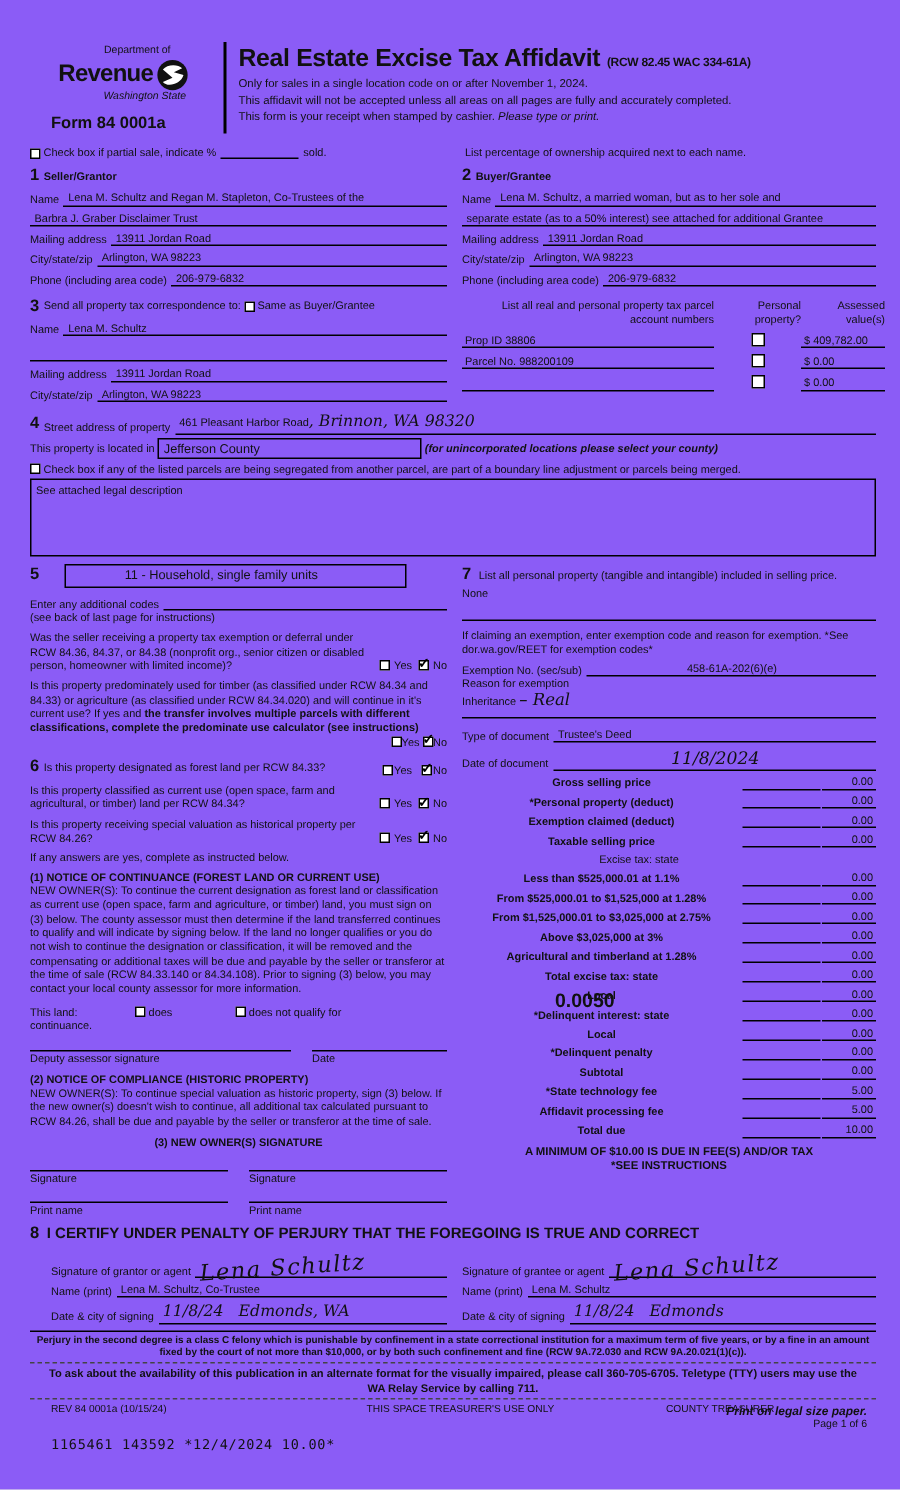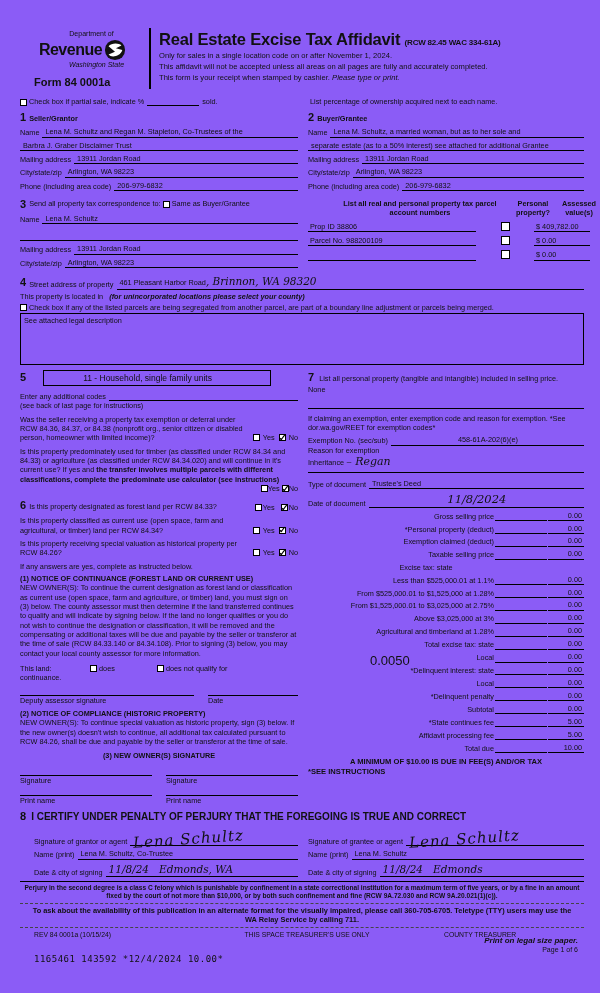--- a/index.html
+++ b/index.html
@@ -41,38 +41,38 @@
   
   .topline { display:flex; margin:2px 0 4px 0; }
   .topline .left { width:290px; display:flex; align-items:flex-end; }
   .blank-line { display:inline-block; border-bottom:1px solid #000; width:52px; height:8px; margin:0 3px; }
 
   .two-col { display:flex; }
   .col-l { width:288px; flex:none; padding-right:10px; }
   .col-r { flex:1; }
 
   
-  .ptable-hdr { display:flex; font-weight:bold; text-align:center; margin-top:2px;margin-left:28px; }
+  .ptable-hdr { display:flex; font-weight:normal; text-align:right; margin-top:2px; }
   .ptable-row { display:flex; align-items:flex-end; margin-top:4px; }
   .p-id { width:168px; border-bottom:1px solid #000; padding:0 2px; min-height:8px; }
   .p-cb { width:58px; text-align:center; }
   .p-val { width:56px; border-bottom:1px solid #000; padding:0 2px; }
 
   .county-box { display:inline-block; border:1px solid #000; width:176px; padding:1px 3px; font-size:8.5px; }
   .legal-box { border:1px solid #000; height:52px; padding:2px 3px; margin-top:1px; }
 
   .code-box { display:inline-block; border:1px solid #000; width:228px; padding:1.5px 4px; font-size:8.5px; }
   .q-row { display:flex; margin-top:4px; }
   .q-text { flex:1; }
   .yn { white-space:nowrap; flex:none; align-self:flex-end; margin-left:3px; }
   .yn .cb { margin:0 1px 0 4px; }
 
   
   .fee-row { display:flex; align-items:flex-end; margin-top:2.6px; }
-  .fee-label { width:186px; text-align:right; flex:none; white-space:nowrap; position:relative; }
+  .fee-label { width:186px; text-align:center; flex:none; white-space:nowrap; position:relative;font-weight:bold; }
   .fee-prefix { position:absolute; left:62px; font-size:13px; }
   .fee-fill { flex:1; border-bottom:1px solid #000; margin:0 1px; height:8px; }
   .fee-val { width:36px; flex:none; text-align:right; border-bottom:1px solid #000; padding-right:2px; }
 
   .sig { font-family:"DejaVu Serif", serif; font-style:italic; font-size:15px; transform:rotate(-4deg); display:inline-block; position:relative; top:4px; letter-spacing:1px; white-space:nowrap; }
   .sig-line { display:flex; align-items:flex-end; }
 
   .perjury { border-top:1px solid #000; margin-top:4px; padding:2px 4px 1px 4px; font-size:6.6px; font-weight:bold; text-align:center; }
   .alt-note { border-top:1px dashed #444; margin-top:1px; padding:2px 10px; font-size:7.4px; font-weight:bold; text-align:center; }
   .footer-row { border-top:1px dashed #444; display:flex; padding-top:3px; font-size:6.8px; }
@@ -220,21 +220,21 @@
   </div>
 
   <div style="margin-top:7px;">
     <div class="frow" style="margin-top:0;">
       <span class="secnum">4</span>
       <span class="flabel">Street address of property</span>
       <span class="fval"><span>461 Pleasant Harbor Road</span><span class="hand" style="font-size:10.5px;">, Brinnon, WA 98320</span></span>
     </div>
     <div style="display:flex;align-items:center;margin-top:2px;">
       <span>This property is located in</span>&nbsp;
-      &nbsp;
+      <span class="county-box">Jefferson County</span>&nbsp;
       <span class="b i">(for unincorporated locations please select your county)</span>
     </div>
     <div style="margin-top:2px;">
       <span class="cb"></span>
       <span>Check box if any of the listed parcels are being segregated from another parcel, are part of a boundary line adjustment or parcels being merged.</span>
     </div>
     <div class="legal-box">See attached legal description</div>
   </div>
 
   <div class="two-col" style="margin-top:5px;">
@@ -315,21 +315,21 @@
       <div style="border-bottom:1px solid #000;height:14px;"></div>
 
       <div style="margin-top:5px;">If claiming an exemption, enter exemption code and reason for exemption. *See dor.wa.gov/REET for exemption codes*</div>
       <div class="frow">
         <span class="flabel">Exemption No. (sec/sub)</span>
         <span class="fval" style="text-align:center;">458-61A-202(6)(e)</span>
       </div>
       <div>Reason for exemption</div>
       <div>
         <span>Inheritance</span>
-        <span class="hand" style="font-size:11px;">– Regan</span>
+        <span class="hand" style="font-size:11px;">– Real</span>
       </div>
       <div style="border-bottom:1px solid #000;height:4px;"></div>
 
       <div class="frow" style="margin-top:6px;">
         <span class="flabel">Type of document</span>
         <span class="fval">Trustee's Deed</span>
       </div>
       <div class="frow">
         <span class="flabel">Date of document</span>
         <span class="fval hand" style="font-size:11.5px;text-align:center;">11/8/2024</span>
@@ -407,37 +407,37 @@
           <span class="fee-label">*Delinquent penalty</span>
           <span class="fee-fill"></span>
           <span class="fee-val">0.00</span>
         </div>
       <div class="fee-row">
           <span class="fee-label">Subtotal</span>
           <span class="fee-fill"></span>
           <span class="fee-val">0.00</span>
         </div>
       <div class="fee-row">
-          <span class="fee-label">*State continues fee</span>
+          <span class="fee-label">*State technology fee</span>
           <span class="fee-fill"></span>
           <span class="fee-val">5.00</span>
         </div>
       <div class="fee-row">
           <span class="fee-label">Affidavit processing fee</span>
           <span class="fee-fill"></span>
           <span class="fee-val">5.00</span>
         </div>
       <div class="fee-row">
           <span class="fee-label">Total due</span>
           <span class="fee-fill"></span>
           <span class="fee-val">10.00</span>
         </div>
 
       <div class="b" style="text-align:center;margin-top:4px;font-size:7.6px;">A MINIMUM OF $10.00 IS DUE IN FEE(S) AND/OR TAX</div>
-      <div class="b" style="font-size:7.6px;">*SEE INSTRUCTIONS</div>
+      <div class="b" style="text-align:center;font-size:7.6px;">*SEE INSTRUCTIONS</div>
     </div>
   </div>
 
   <div style="margin-top:4px;">
     <div>
       <span class="secnum">8</span>
       <b style="font-size:10px;">I CERTIFY UNDER PENALTY OF PERJURY THAT THE FOREGOING IS TRUE AND CORRECT</b>
     </div>
     <div class="two-col" style="margin-top:2px;">
       <div class="col-l" style="padding-left:14px;">

